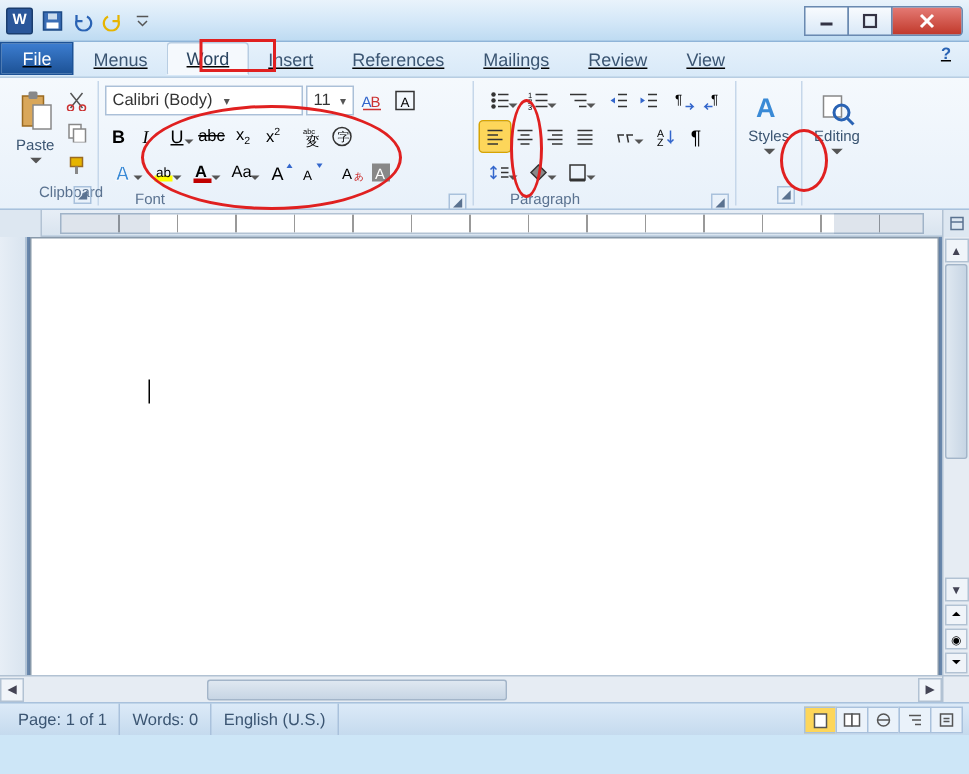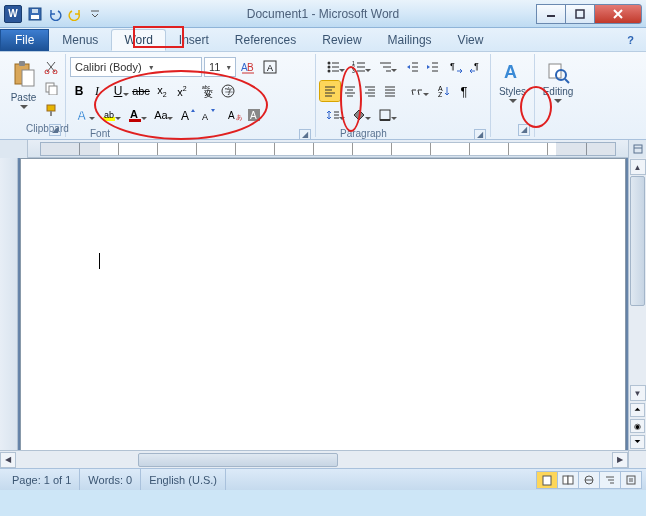--- a/index.html
+++ b/index.html
@@ -52,23 +52,24 @@
     width:48px;
     border-top-right-radius:3px;
     border-bottom-right-radius:3px;
   }
   .win-btn.close svg path{ stroke:#fff;}
   
   .tabs {
     height: 24px;
     background: linear-gradient(to bottom,#e6f1fb,#d8e9f8);
     display:flex;
-    align-items:center;
+    align-items:flex-start;
     padding-left:0;
     border-bottom:1px solid #b8cde2;
+    text-decoration:underline;
   }
   .file-tab {
     background: linear-gradient(to bottom,#3c7dd0,#1d5296);
     color:#fff;
     padding:4px 14px;
     height:22px;
     font-size:12px;
     border:1px solid #1d5296;
     display:flex;align-items:center;
   }
@@ -280,21 +281,20 @@
           <path d="M4 4 A5 5 0 1 0 11 7" fill="none" stroke="#e6b400" stroke-width="1.5"></path>
           <path d="M11 3 L11 7 L7 7" fill="none" stroke="#e6b400" stroke-width="1.5"></path>
         </svg>
     </div>
     <div class="qat-btn">
       <svg width="8" height="10">
           <path d="M0 2 h8 M1 5 l3 3 l3 -3" stroke="#555" fill="none"></path>
         </svg>
     </div>
   </div>
-  <div class="title-text">Document1 - Microsoft Word</div>
   <div class="win-controls">
     <div class="win-btn" title="Minimize">
         <svg width="10" height="10">
           <line x1="1" y1="7" x2="9" y2="7" stroke="#334" stroke-width="2"></line>
         </svg>
       </div>
     <div class="win-btn" title="Maximize">
         <svg width="10" height="10">
           <rect x="1" y="1" width="8" height="8" fill="none" stroke="#334" stroke-width="1.5"></rect>
         </svg>
@@ -306,22 +306,22 @@
       </div>
   </div>
 </div>
 
 <div class="tabs">
   <div class="file-tab">File</div>
   <div class="tab">Menus</div>
   <div class="tab active">Word</div>
   <div class="tab">Insert</div>
   <div class="tab">References</div>
+  <div class="tab">Mailings</div>
   <div class="tab">Review</div>
-  <div class="tab">Mailings</div>
   <div class="tab">View</div>
   <div class="help-icon">?</div>
 </div>
 
 <div class="ribbon">
 
   <div class="group" style="width:64px">
     <div class="group-body">
       <div class="bigbtn">
         <svg width="26" height="30">

